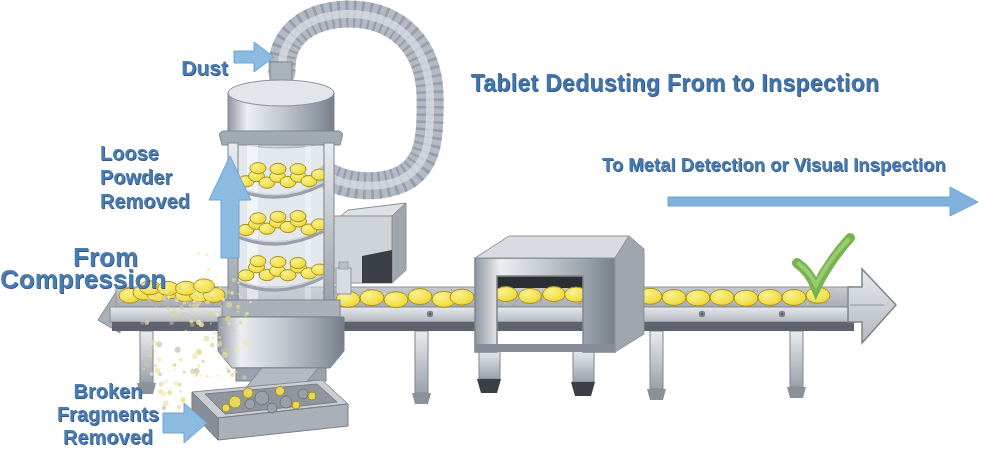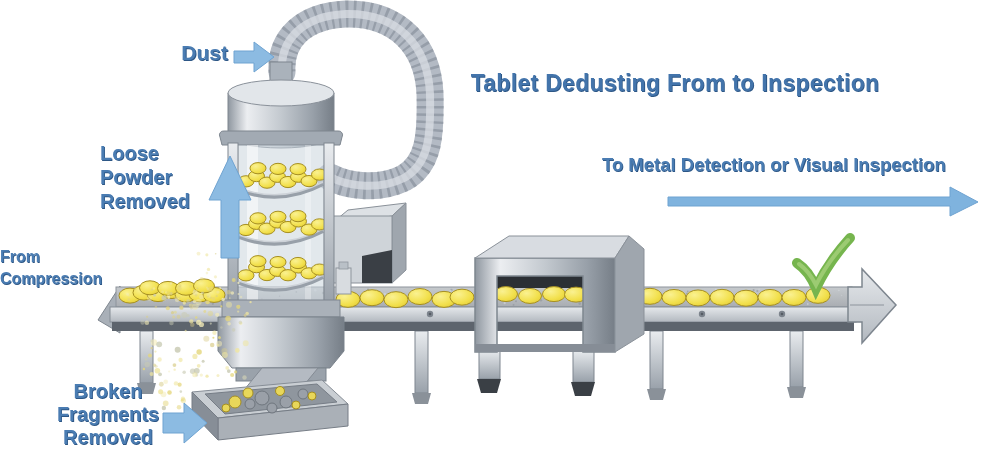--- a/index.html
+++ b/index.html
@@ -3,23 +3,23 @@
 <meta charset="utf-8">
 <style>
   html,body{margin:0;padding:0;background:#ffffff;}
   #stage{position:relative;width:1000px;height:469px;background:#ffffff;overflow:hidden;
          font-family:"Liberation Sans",sans-serif;}
   #art{position:absolute;left:0;top:0;}
   .lbl{position:absolute;font-weight:700;color:#4a7cb2;
        text-shadow:0.8px 1px 0.5px #2d5786;line-height:1.12;}
   .lbl div{white-space:nowrap;}
   #title-label{left:440px;top:71px;width:470px;text-align:center;font-size:23px;color:#4374ab;letter-spacing:.3px;}
-  #dust-label{left:140px;top:41px;width:88px;text-align:right;font-size:21px;}
+  #dust-label{left:140px;top:56px;width:88px;text-align:right;font-size:21px;}
   #loose-powder-label{left:100px;top:141px;width:116px;font-size:20px;line-height:24px;}
-  #from-compression-label{left:0px;top:246px;width:138px;text-align:left;font-size:16px;line-height:22px;}
+  #from-compression-label{left:0px;top:246px;width:138px;text-align:right;font-size:26px;line-height:22px;}
   #broken-fragments-label{left:46px;top:380px;width:124px;text-align:center;font-size:20px;line-height:23px;}
   #destination-label{left:602px;top:155px;width:382px;font-size:18.5px;}
 </style>
 </head>
 <body>
 
 <div id="stage">
 
 <svg id="art" width="1000" height="469" viewBox="0 0 1000 469">
   <defs>

